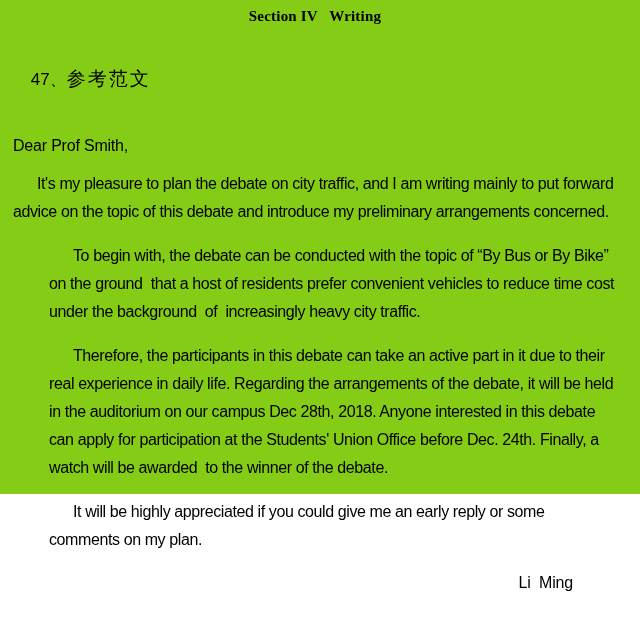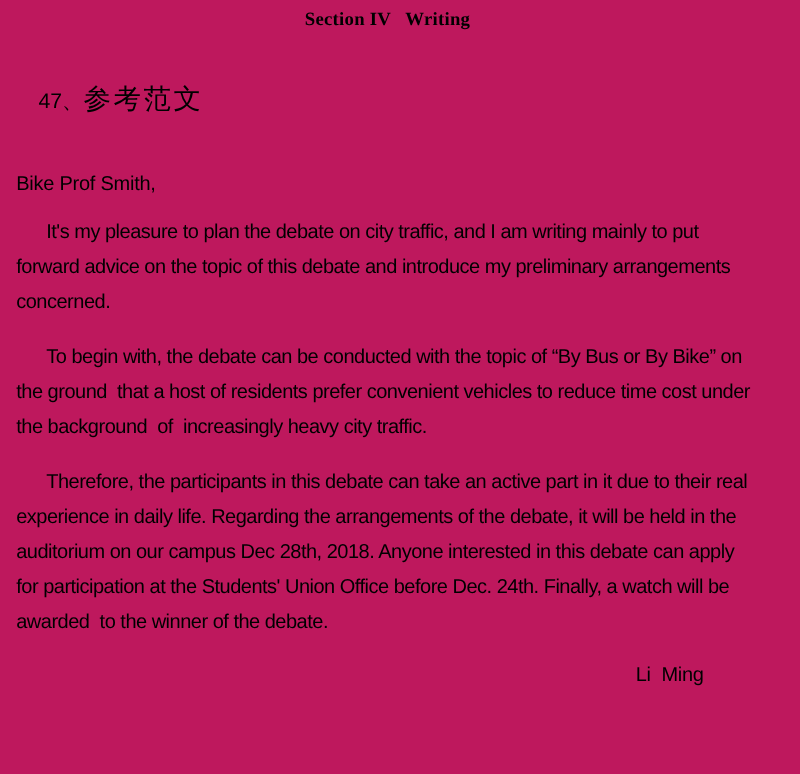--- a/index.html
+++ b/index.html
@@ -9,24 +9,24 @@
   }
   body {
     width: 640px;
     height: 619px;
     overflow: hidden;
     color: #000000;
     font-family: "Liberation Sans", "DejaVu Sans", sans-serif;
   }
   .page {
     width: 640px;
-    height: 619px;
+    height: 494px;
     box-sizing: border-box;
-    padding: 0 33px 0 13px;
-    background: #be185d;
+    padding: 0 23px 0 13px;
+    background: #84cc16;
   }
   .section-title {
     padding-top: 6px;
     text-align: center;
     font-family: "Liberation Serif", "DejaVu Serif", serif;
     font-weight: bold;
     font-size: 15px;
     line-height: 20px;
     white-space: pre;
     letter-spacing: 0.2px;
@@ -35,40 +35,41 @@
     margin-top: 17px;
     line-height: 24px;
     white-space: pre;
   }
   .item-number {
     font-size: 17px;
     font-family: "Liberation Sans", "DejaVu Sans", sans-serif;
     text-align: right;
   }
   .item-label {
-    font-size: 22px;
+    font-size: 19px;
     font-family: "Liberation Serif", "DejaVu Serif", serif;
     letter-spacing: 2px;
   }
   .salutation {
     margin-top: 20px;
     font-size: 16px;
     line-height: 20px;
     letter-spacing: -0.2px;
   }
   .para {
     margin: 14px 0 0 0;
     font-size: 16px;
     line-height: 28px;
     letter-spacing: -0.4px;
     text-indent: 24px;
     white-space: pre-wrap;
   }
   .para + .para {
     margin-top: 16px;
+    margin-left: 36px;
   }
   .closing {
     margin-top: 17px;
     font-size: 16px;
     line-height: 28px;
     letter-spacing: -0.2px;
     text-align: right;
     padding-right: 22px;
     white-space: pre;
   }
@@ -86,25 +87,26 @@
 <body>
 
 <div class="page">
 
   <div class="section-title">Section IV   Writing</div>
 
   <div class="item-heading">
     <span class="item-number">47、</span><span class="item-label">参考范文</span>
   </div>
 
-  <div class="salutation">Bike Prof Smith,</div>
+  <div class="salutation">Dear Prof Smith,</div>
 
   <p class="para">It's my pleasure to plan the debate on city traffic, and I am writing mainly to put forward advice on the topic of this debate and introduce my preliminary arrangements concerned.</p>
 
   <p class="para">To begin with, the debate can be conducted with the topic of “By Bus or By Bike” on the ground  that a host of residents prefer convenient vehicles to reduce time cost under the background  of  increasingly heavy city traffic.</p>
 
   <p class="para">Therefore, the participants in this debate can take an active part in it due to their real experience in daily life. Regarding the arrangements of the debate, it will be held in the auditorium on our campus Dec 28th, 2018. Anyone interested in this debate can apply for participation at the Students' Union Office before Dec. 24th. Finally, a watch will be awarded  to the winner of the debate.</p>
 
+  <p class="para">It will be highly appreciated if you could give me an early reply or some comments on my plan.</p>
 
 
   <div class="signature">Li  Ming</div>
 
 </div>
 
 </body></html>

